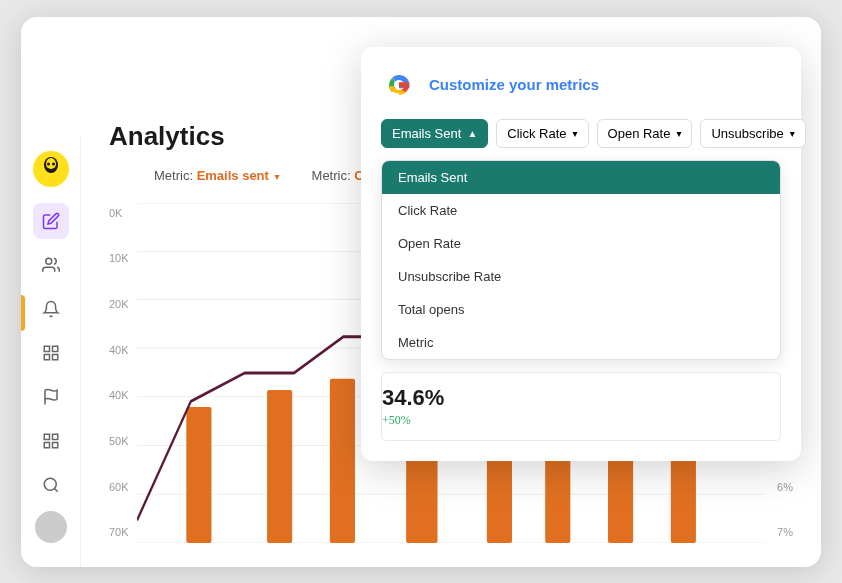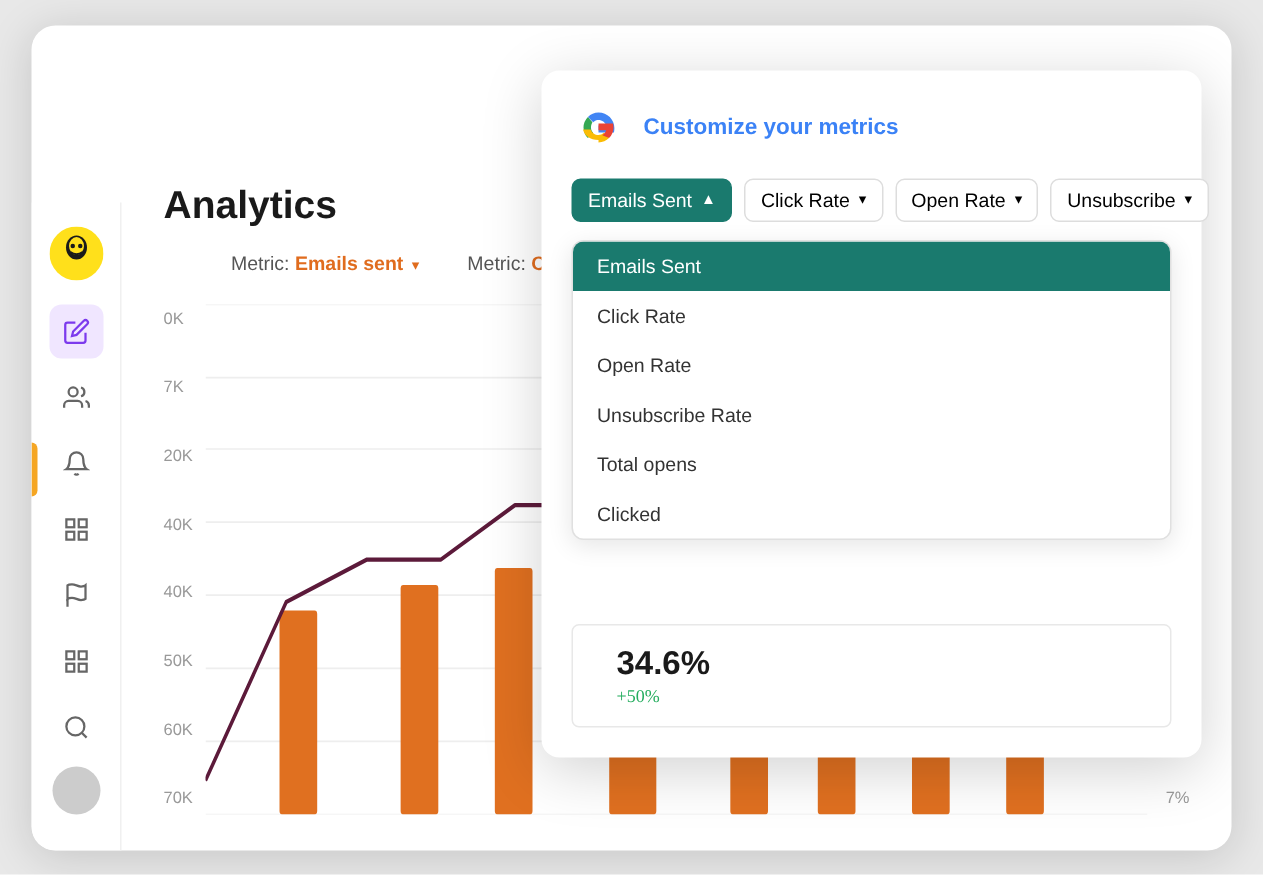--- a/index.html
+++ b/index.html
@@ -187,23 +187,22 @@
       color: #fff;
     }
     
     .metric-cards {
       display: flex;
       gap: 8px;
     }
     .metric-card {
       border: 1px solid #e8e8e8;
       border-radius: 5px;
-      padding: 12px 29px;
+      padding: 12px 0;
       flex: 1;
-      margin-top: 44px;
     }
     .metric-card-value {
       font-size: 22px;
       font-weight: 700;
       color: #1a1a1a;
     }
     .metric-card-delta {
       font-size: 12px;
       margin-top: 2px;
       font-family: Liberation Serif, serif;
@@ -322,21 +321,21 @@
     </div>
 
     <div class="chart-container">
       <div class="chart-y-left">
         <span>70K</span>
         <span>60K</span>
         <span>50K</span>
         <span>40K</span>
         <span>40K</span>
         <span>20K</span>
-        <span>7K</span>
+        <span>10K</span>
         <span>0K</span>
       </div>
       <svg class="chart-svg" viewBox="0 0 700 300" preserveAspectRatio="none" style="padding-left:28px;padding-right:28px;">
 
         <line x1="0" y1="300" x2="700" y2="300" stroke="#eee" stroke-width="1"></line>
         <line x1="0" y1="257" x2="700" y2="257" stroke="#eee" stroke-width="1"></line>
         <line x1="0" y1="214" x2="700" y2="214" stroke="#eee" stroke-width="1"></line>
         <line x1="0" y1="171" x2="700" y2="171" stroke="#eee" stroke-width="1"></line>
         <line x1="0" y1="128" x2="700" y2="128" stroke="#eee" stroke-width="1"></line>
         <line x1="0" y1="85" x2="700" y2="85" stroke="#eee" stroke-width="1"></line>
@@ -399,21 +398,21 @@
         <span class="dd-arrow">▾</span>
       </button>
     </div>
 
     <div class="dropdown-menu">
       <div class="dropdown-item selected">Emails Sent</div>
       <div class="dropdown-item">Click Rate</div>
       <div class="dropdown-item">Open Rate</div>
       <div class="dropdown-item">Unsubscribe Rate</div>
       <div class="dropdown-item">Total opens</div>
-      <div class="dropdown-item">Clicked</div>
+      <div class="dropdown-item">Metric</div>
     </div>
 
     <div class="metric-cards">
       <div class="metric-card">
         <div class="metric-card-value">34.6%</div>
         <div class="metric-card-delta positive">+50%</div>
       </div>
     </div>
   </div>
 </div>

